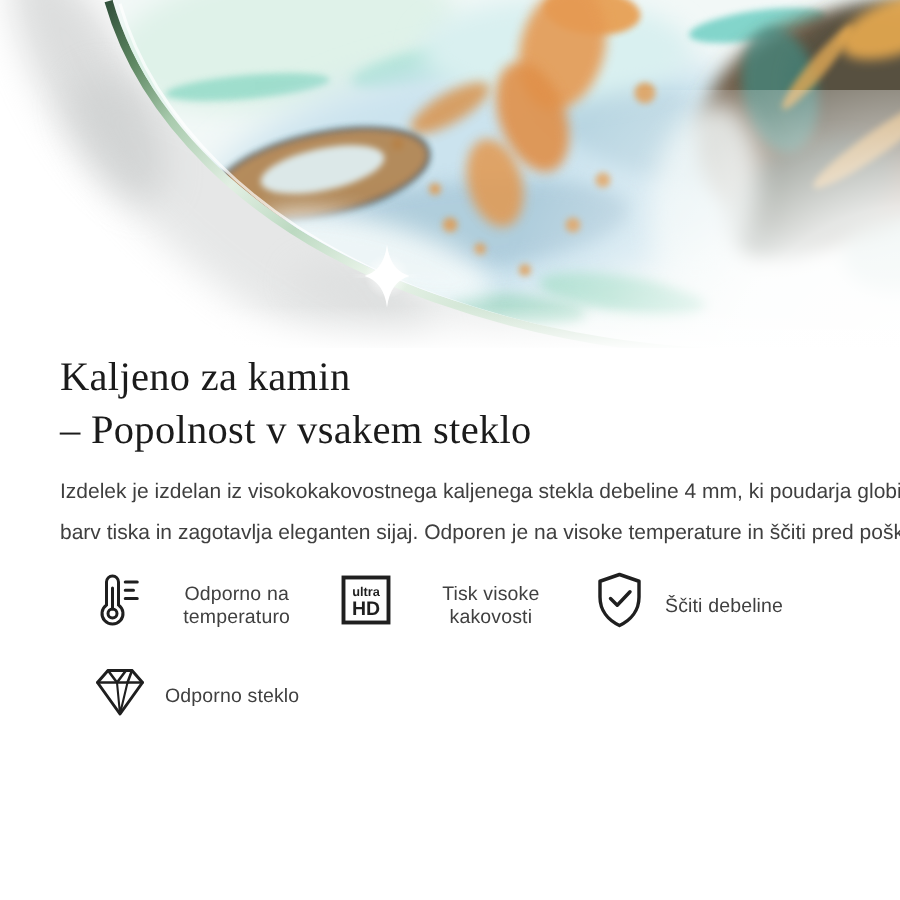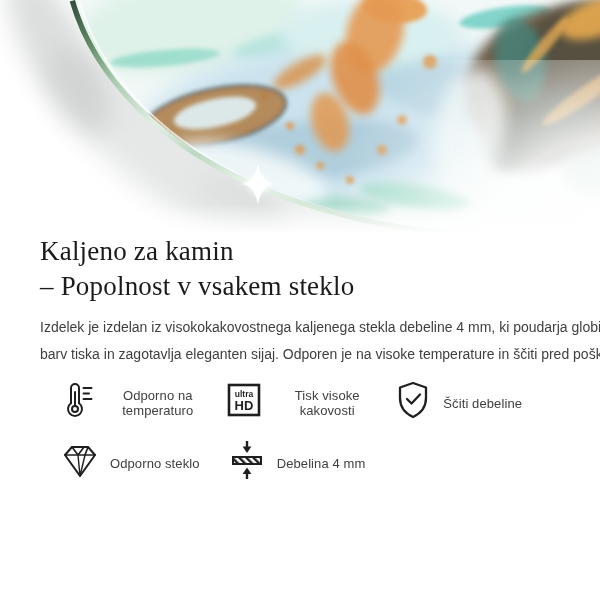--- a/index.html
+++ b/index.html
@@ -244,34 +244,16 @@
             <path d="M7,17 L37,17" stroke-width="1.7"></path>
             <path d="M14,9 L20,17 L26,9" stroke-width="1.7"></path>
             <path d="M30,9 L27,17" stroke-width="1.7"></path>
             <path d="M20,17 L22,38 M27,17 L22,38" stroke-width="1.4"></path>
           </svg>
         </span>
         <span class="lbl">Odporno steklo</span>
       </div>
 
 
-      <div class="feature">
-        <span class="ic">
-          <svg width="44" height="44" viewBox="0 0 44 44">
-            <defs>
-              <pattern id="hatch" width="5" height="5" patternUnits="userSpaceOnUse" patternTransform="rotate(-45)">
-                <rect width="5" height="5" fill="#ffffff"></rect>
-                <rect width="2.4" height="5" fill="#1f1f1f"></rect>
-              </pattern>
-            </defs>
-            <rect x="8" y="19" width="28" height="7" fill="url(#hatch)" stroke="#1f1f1f" stroke-width="2"></rect>
-            <path d="M22,3 L22,9" stroke="#1f1f1f" stroke-width="2.4"></path>
-            <path d="M17.6,8.5 L26.4,8.5 L22,15 Z" fill="#1f1f1f"></path>
-            <path d="M22,41 L22,35" stroke="#1f1f1f" stroke-width="2.4"></path>
-            <path d="M17.6,36 L26.4,36 L22,29.5 Z" fill="#1f1f1f"></path>
-          </svg>
-        </span>
-        <span class="lbl">Debelina 4 mm</span>
-      </div>
 
     </div>
   </div>
 </div>
 
 </body></html>

